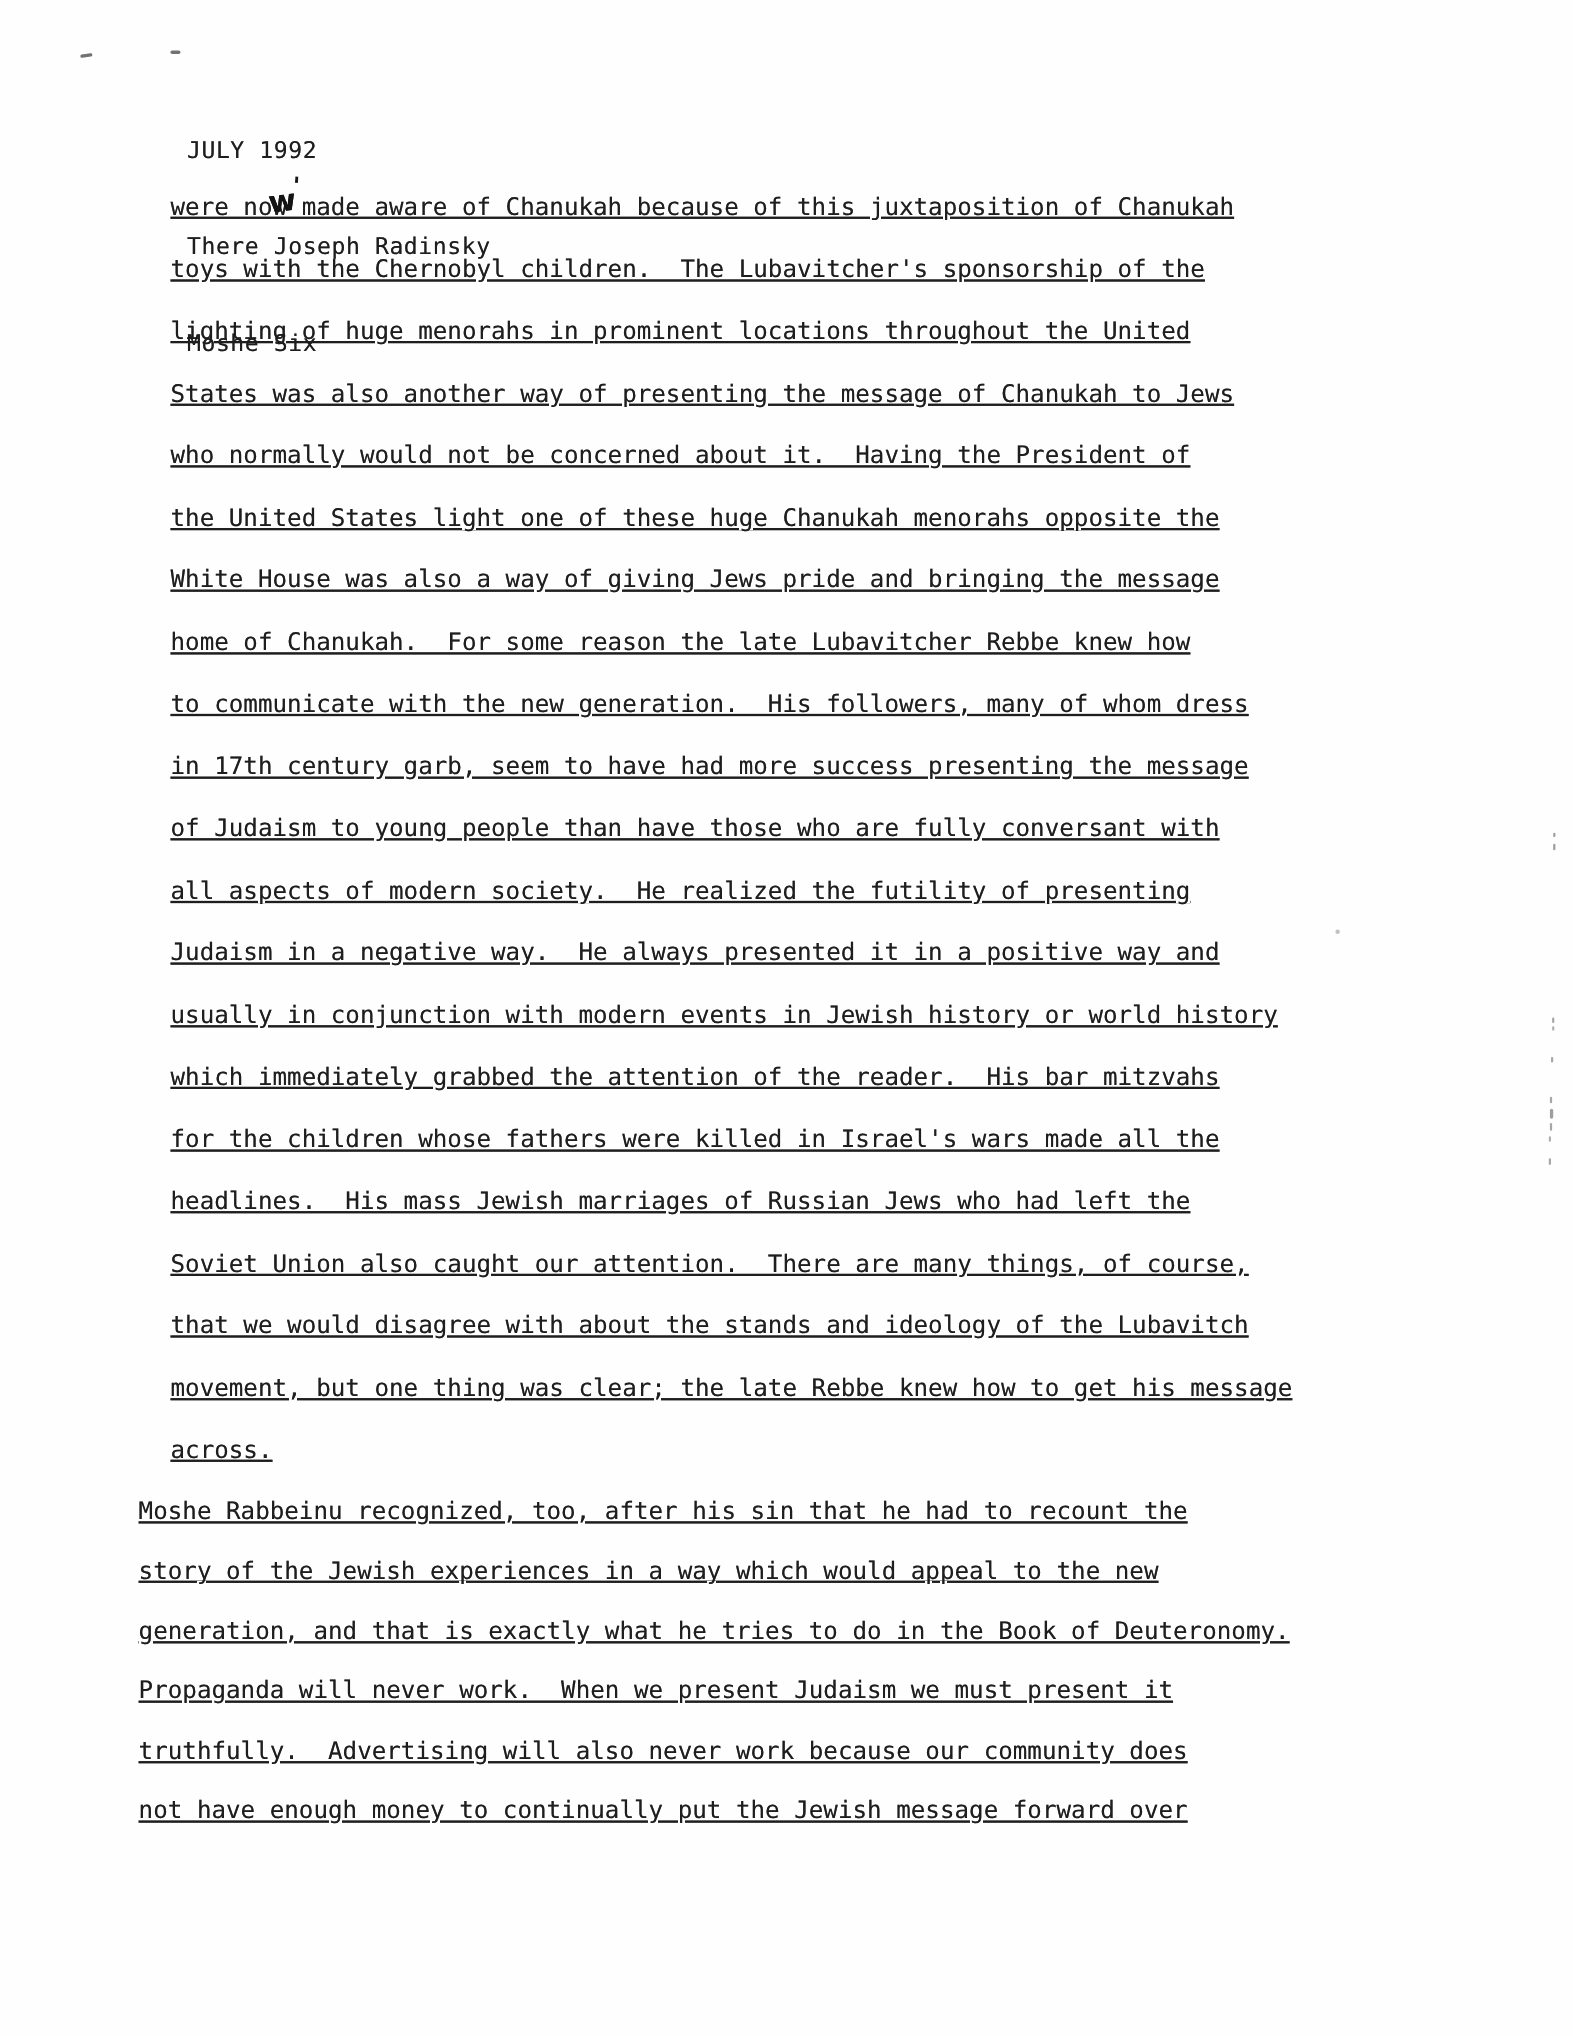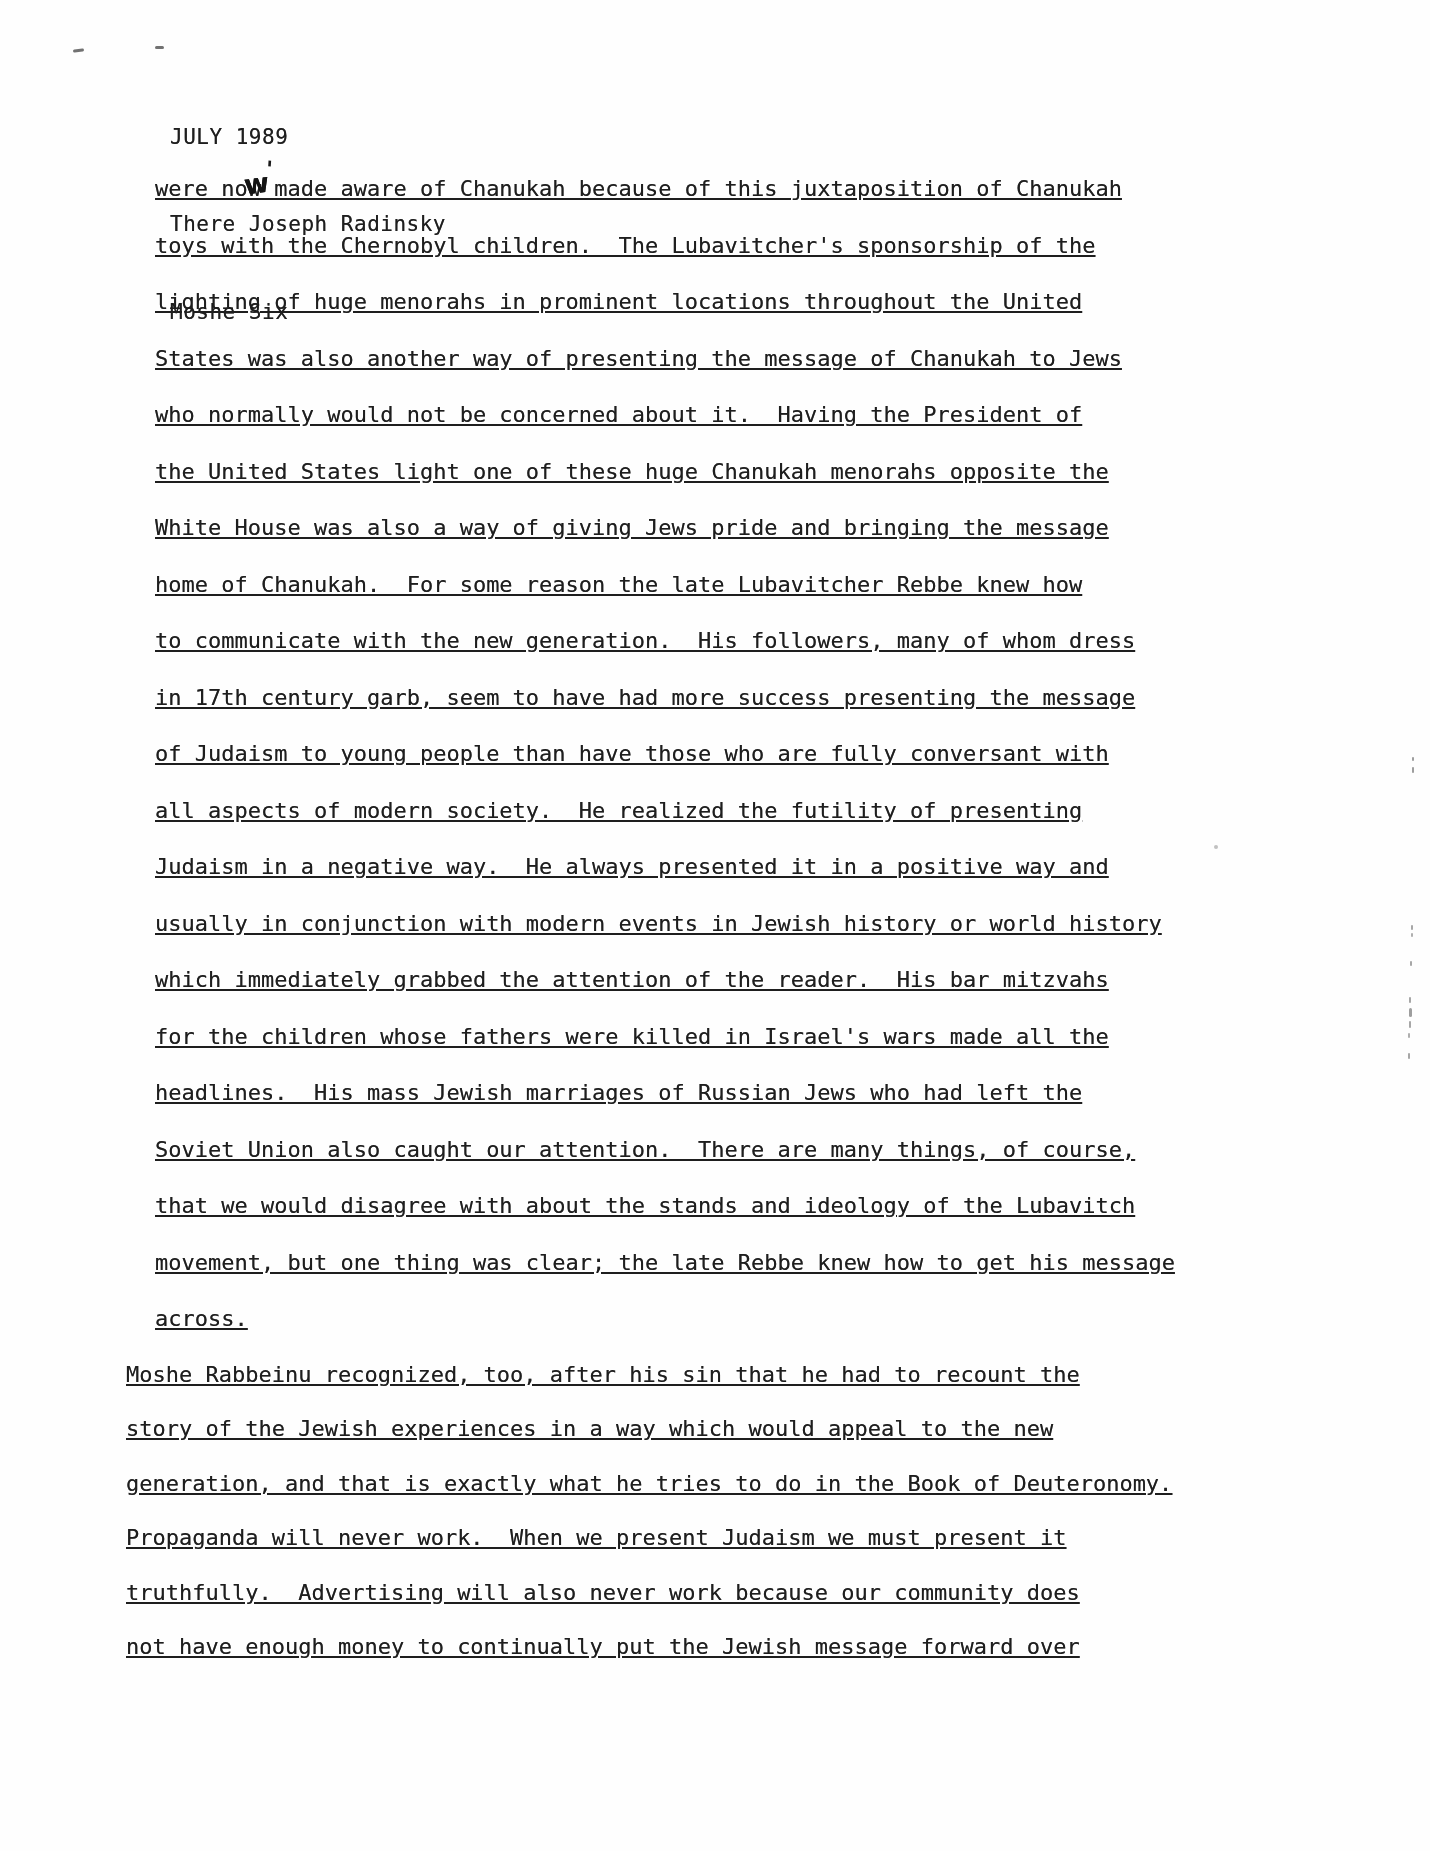--- a/index.html
+++ b/index.html
@@ -97,21 +97,21 @@
 </style>
 </head>
 <body>
 
 <div class="page">
 
   <div class="artifact a-dash1"></div>
   <div class="artifact a-dash2"></div>
 
   <header class="doc-header">
-    <div>JULY 1989</div>
+    <div>JULY 1992</div>
     <div>There Joseph Radinsky</div>
     <div>Moshe Six</div>
   </header>
 
   <main class="para para1"><div class="line">were now made aware of Chanukah because of this juxtaposition of Chanukah</div><div class="line">toys with the Chernobyl children.  The Lubavitcher's sponsorship of the</div><div class="line">lighting of huge menorahs in prominent locations throughout the United</div><div class="line">States was also another way of presenting the message of Chanukah to Jews</div><div class="line">who normally would not be concerned about it.  Having the President of</div><div class="line">the United States light one of these huge Chanukah menorahs opposite the</div><div class="line">White House was also a way of giving Jews pride and bringing the message</div><div class="line">home of Chanukah.  For some reason the late Lubavitcher Rebbe knew how</div><div class="line">to communicate with the new generation.  His followers, many of whom dress</div><div class="line">in 17th century garb, seem to have had more success presenting the message</div><div class="line">of Judaism to young people than have those who are fully conversant with</div><div class="line">all aspects of modern society.  He realized the futility of presenting</div><div class="line">Judaism in a negative way.  He always presented it in a positive way and</div><div class="line">usually in conjunction with modern events in Jewish history or world history</div><div class="line">which immediately grabbed the attention of the reader.  His bar mitzvahs</div><div class="line">for the children whose fathers were killed in Israel's wars made all the</div><div class="line">headlines.  His mass Jewish marriages of Russian Jews who had left the</div><div class="line">Soviet Union also caught our attention.  There are many things, of course,</div><div class="line">that we would disagree with about the stands and ideology of the Lubavitch</div><div class="line">movement, but one thing was clear; the late Rebbe knew how to get his message</div><div class="line">across.</div></main>
 
   <div class="correction">
     <span class="hand-w">w</span>
     <span class="tick">'</span>
   </div>

